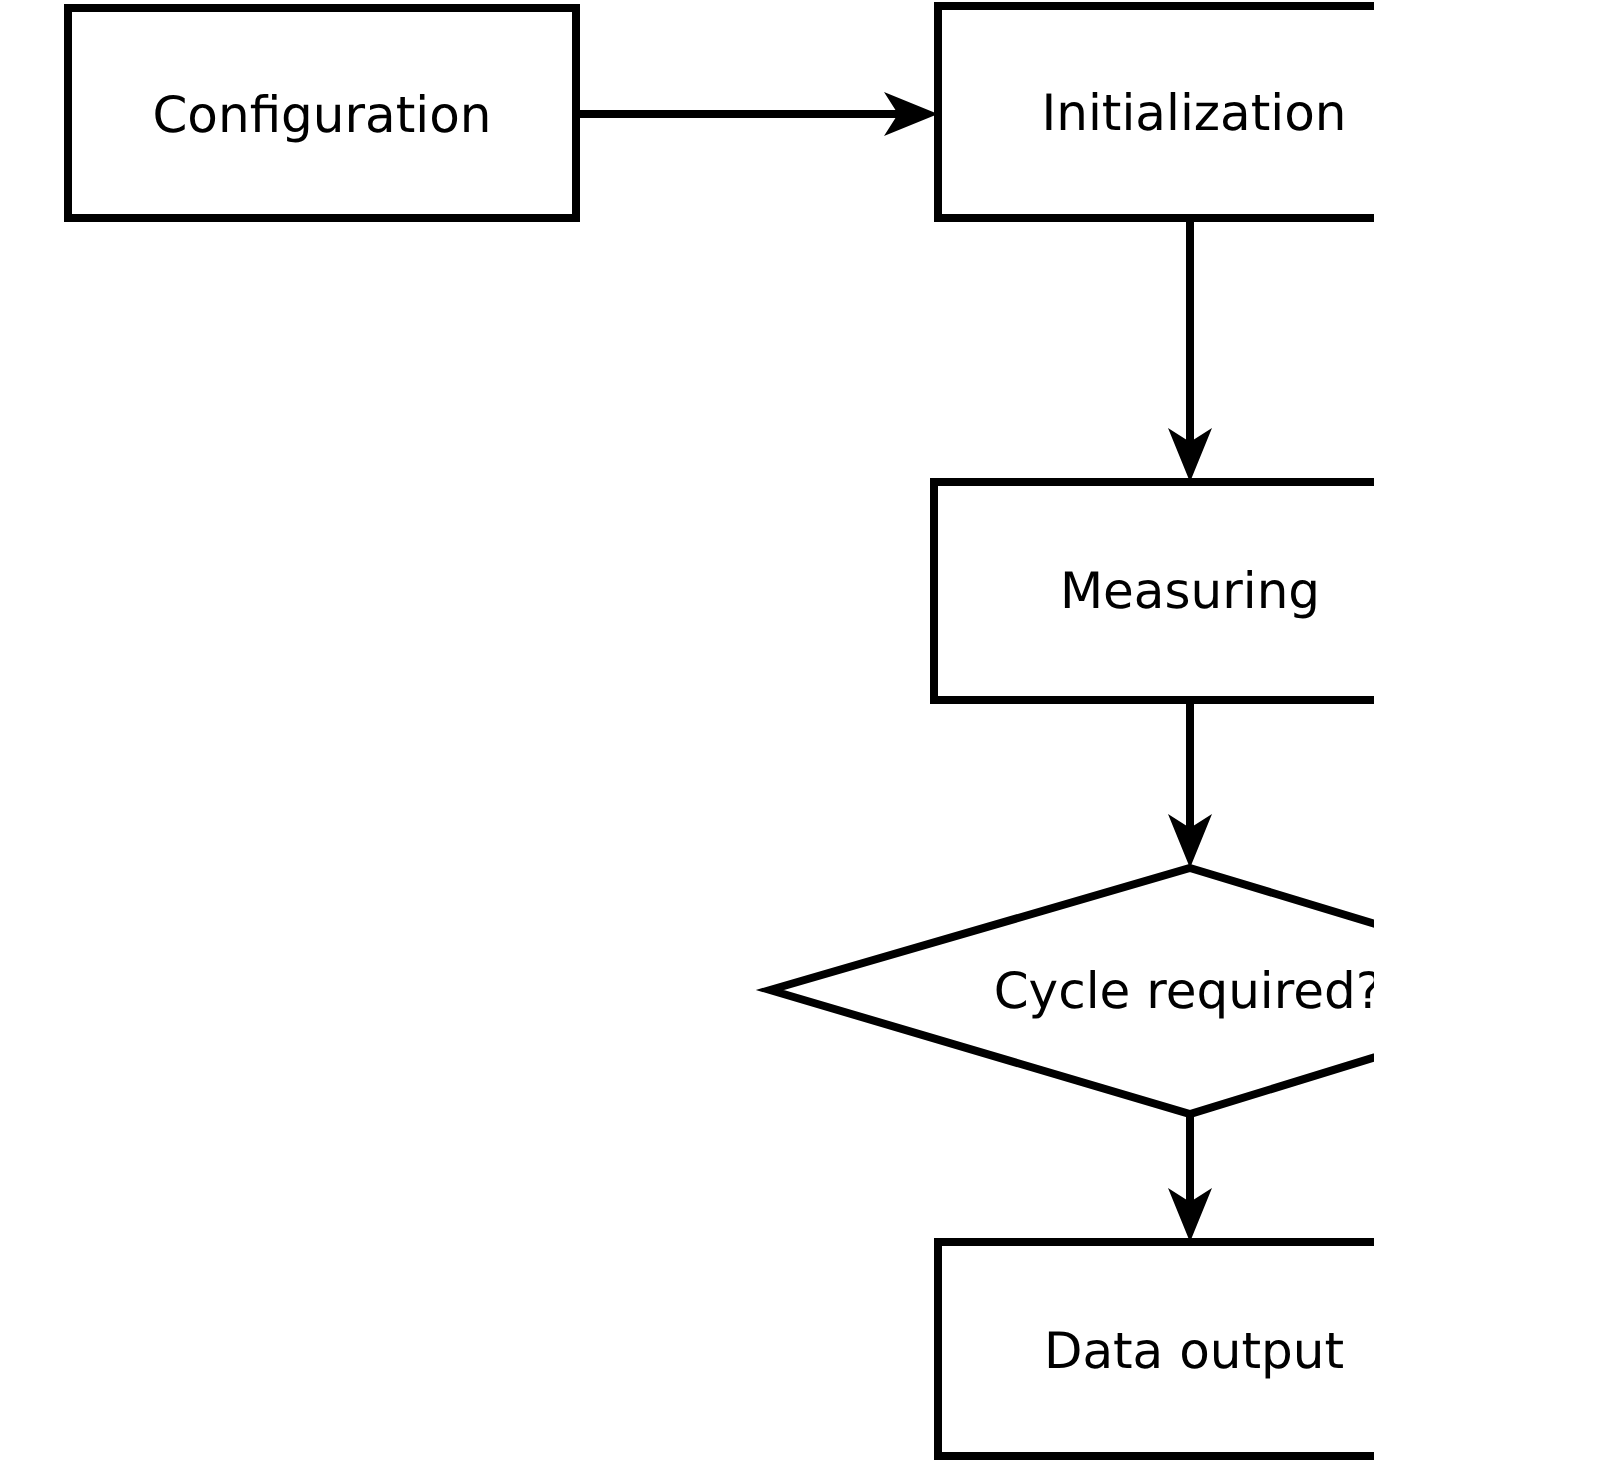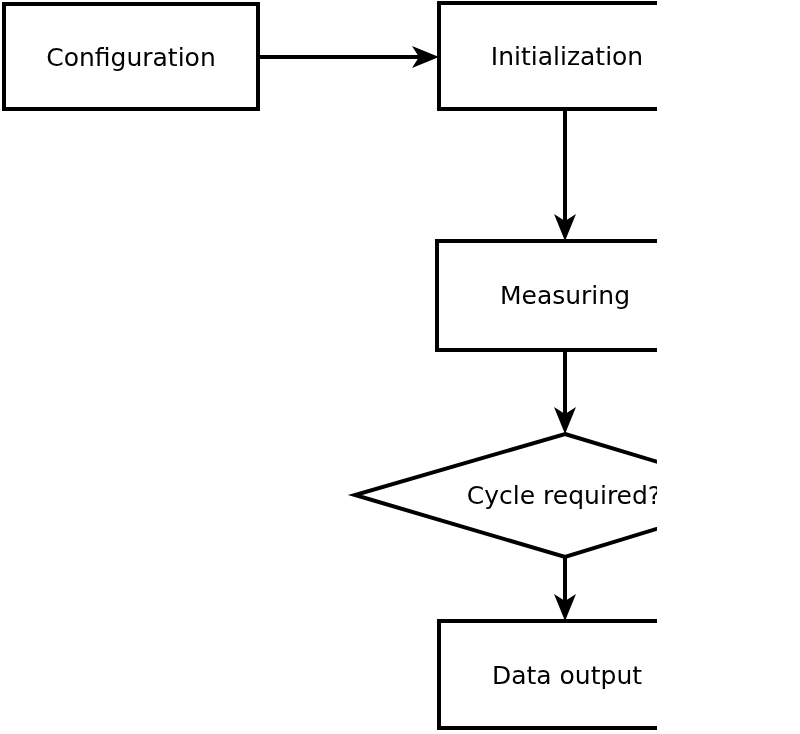--- a/index.html
+++ b/index.html
@@ -6,20 +6,21 @@
     margin: 0;
     padding: 0;
     background: #ffffff;
   }
   .canvas {
     position: relative;
     width: 657px;
     height: 734px;
     background: #ffffff;
     overflow: hidden;
+    padding-left: 30px;
   }
   svg {
     display: block;
   }
   .node-label {
     font-family: "DejaVu Sans", "Liberation Sans", sans-serif;
     font-size: 25px;
     fill: #000000;
   }
 </style>

